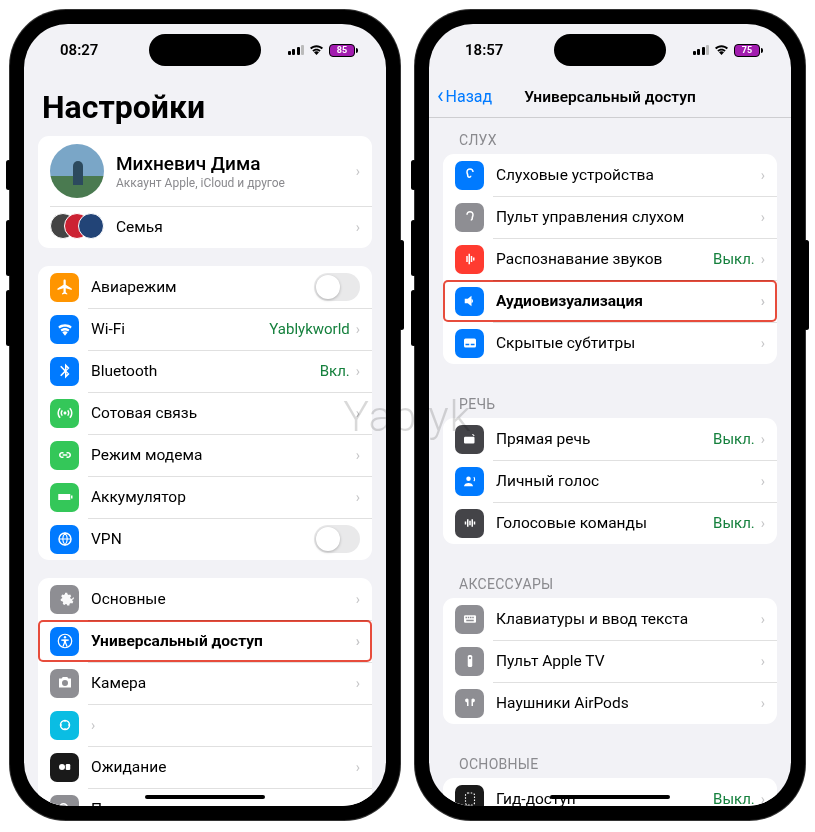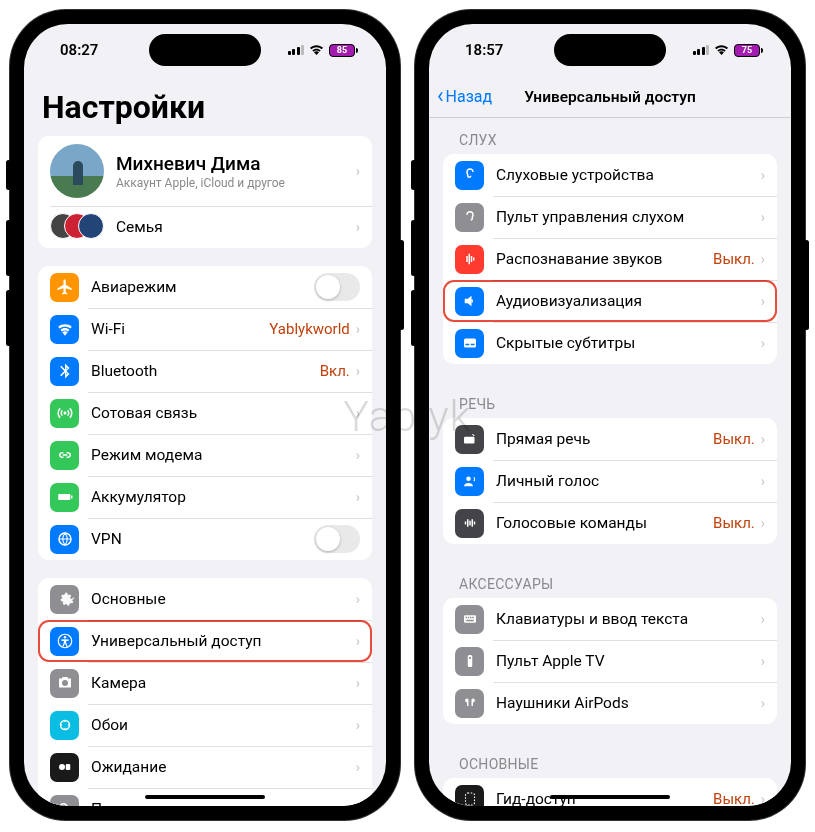--- a/index.html
+++ b/index.html
@@ -152,21 +152,22 @@
     top: 0;
     left: 50px;
     right: 0;
     height: 0.5px;
     background: rgba(0,0,0,0.12);
   }
   .row.no-icon + .row.no-icon::before,
   .row.profile + .row::before { left: 12px; }
   .row.highlight {
     box-shadow: inset 0 0 0 2px #e74c3c;
-    border-radius: 11px;
+    border-radius: 5px;
+    font-weight: bold;
   }
   .icon-box {
     width: 29px; height: 29px;
     border-radius: 7px;
     display: flex;
     align-items: center;
     justify-content: center;
     margin-right: 12px;
     color: #fff;
     flex-shrink: 0;
@@ -175,21 +176,21 @@
   .row-label {
     flex: 1;
     font-size: 15.5px;
     color: #000;
     overflow: hidden;
     text-overflow: ellipsis;
     white-space: nowrap;
   }
   .row-value {
     font-size: 15px;
-    color: #c2410c;
+    color: #15803d;
     margin-right: 6px;
   }
   .chevron {
     color: #c5c5c7;
     font-size: 14px;
   }
   .toggle {
     width: 46px; height: 28px; border-radius: 14px;
     background: #e9e9ea; position: relative; flex-shrink: 0;
   }
@@ -403,21 +404,20 @@
         <div class="row">
           <div class="icon-box" style="background:#0abde3">
               <svg viewBox="0 0 24 24">
                 <circle cx="12" cy="12" r="6" fill="none" stroke="#fff" stroke-width="2"></circle>
                 <circle cx="12" cy="7" r="1" fill="#fff"></circle>
                 <circle cx="17" cy="12" r="1" fill="#fff"></circle>
                 <circle cx="12" cy="17" r="1" fill="#fff"></circle>
                 <circle cx="7" cy="12" r="1" fill="#fff"></circle>
               </svg>
             </div>
-          <span class="row-label">Обои</span>
           <span class="chevron">›</span>
         </div>
         <div class="row">
           <div class="icon-box" style="background:#1a1a1a">
               <svg viewBox="0 0 24 24">
                 <circle cx="8" cy="12" r="4" fill="#fff"></circle>
                 <rect x="13" y="8" width="6" height="8" rx="1.5" fill="#fff"></rect>
               </svg>
             </div>
           <span class="row-label">Ожидание</span>

